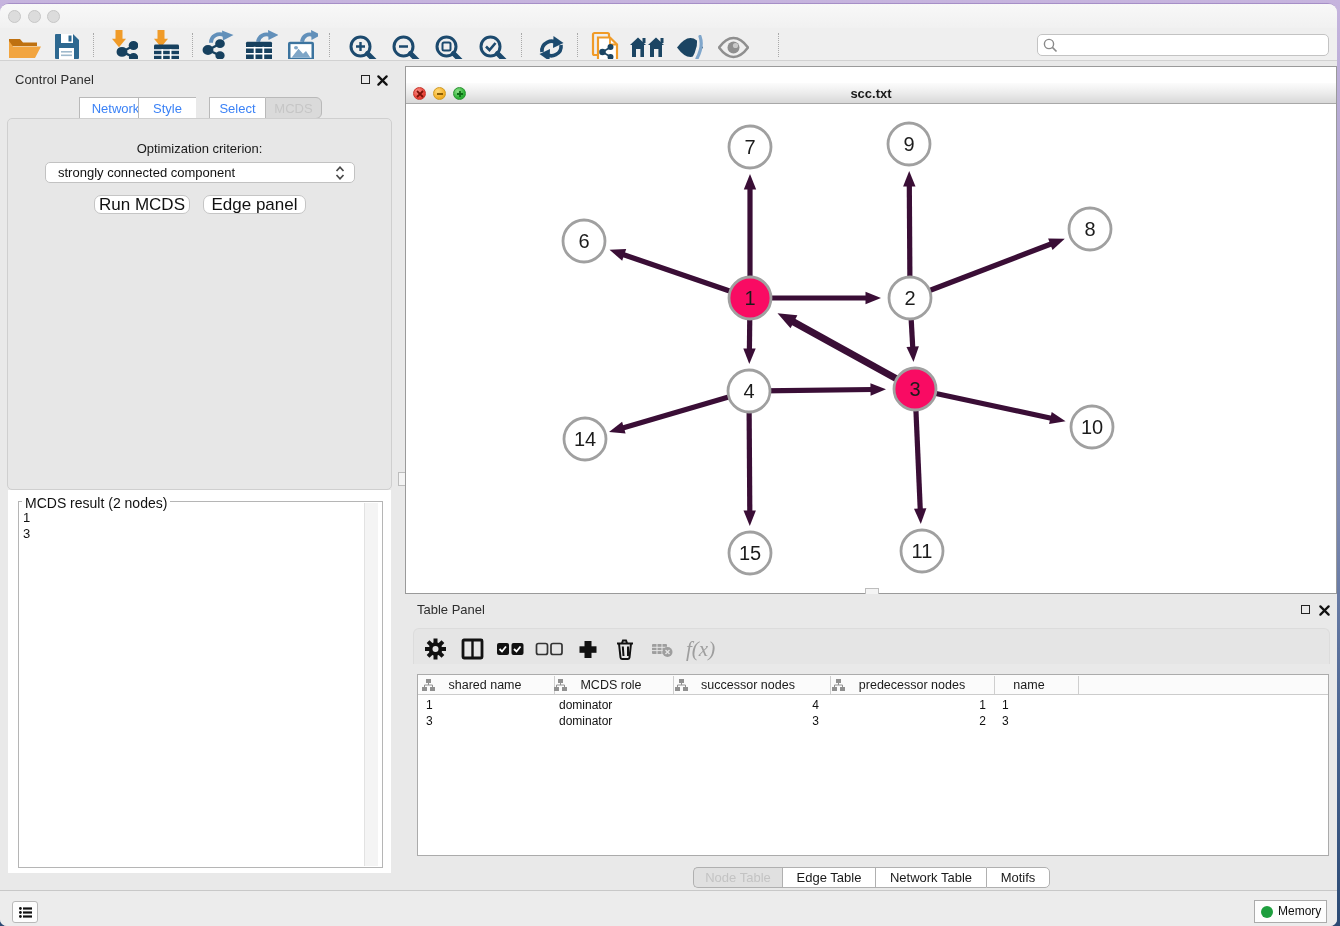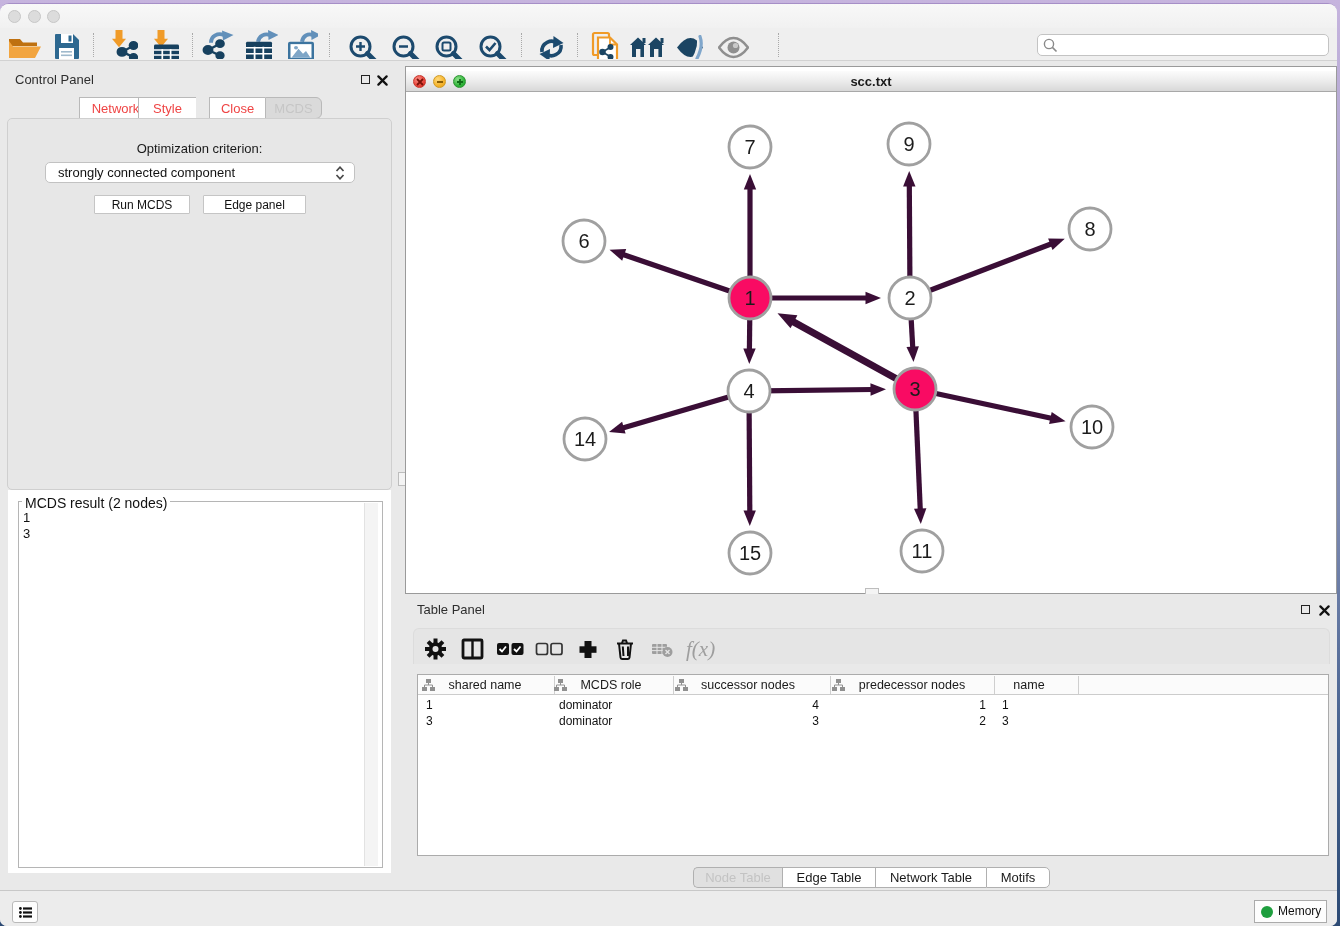--- a/index.html
+++ b/index.html
@@ -19,30 +19,30 @@
   background:#efefef; border-bottom:1px solid #d2d2d2; }
 .tsep { position:absolute; top:5px; height:24px; width:0;
   border-left:1px dotted #a9a9a9; }
 .main { position:absolute; left:0; top:55px; width:100%; height:831px; background:#e9e9e9; }
 .statusbar { position:absolute; left:0; top:886px; width:100%; height:37px;
   background:#ececec; border-top:1px solid #c8c8c8; }
 .icon { position:absolute; }
 
 .cp-title { position:absolute; left:15px; top:13px; font-size:13px; color:#2e2e2e; }
 .tab { position:absolute; top:38px; height:22px; line-height:21px; text-align:center;
-  font-size:13px; color:#ef4444; background:#fff; border:1px solid #b9b9b9; border-right:none; }
+  font-size:13px; color:#3b82f6; background:#fff; border:1px solid #b9b9b9; border-right:none; }
 .cp-panel { position:absolute; left:7px; top:59px; width:385px; height:372px;
   background:#e7e7e7; border:1px solid #cfcfcf; border-radius:5px; }
 .cp-white { position:absolute; left:8px; top:431px; width:383px; height:383px; background:#fff; }
-.btn { position:absolute; background:#fff; border:1px solid #c5c5c5; border-radius:1px;
-  font-size:12px; color:#111; text-align:center; }
+.btn { position:absolute; background:#fff; border:1px solid #c5c5c5; border-radius:7px;
+  font-size:17px; color:#111; text-align:center; }
 
 .frame { position:absolute; left:405px; top:7px; width:932px; height:528px;
   border:1px solid #9a9a9a; background:#fff; }
-.frame-tb { position:absolute; left:0; top:4px; width:100%; height:21px;
+.frame-tb { position:absolute; left:0; top:16px; width:100%; height:21px;
   background:linear-gradient(#fcfcfc 0%,#ececec 50%,#d8d8d8 100%); border-bottom:1px solid #a8a8a8; }
 .ball { position:absolute; top:4px; width:13px; height:13px; border-radius:50%; }
 
 .tp { position:absolute; left:400px; top:535px; width:937px; height:293px; background:#e9e9e9; }
 .tp-toolbar { position:absolute; left:13px; top:34px; width:917px; height:36px;
   background:#e5e5e5; border:1px solid #dcdcdc; border-bottom:none; border-radius:6px 6px 0 0; }
 .tp-table { position:absolute; left:17px; top:80px; width:912px; height:182px;
   background:#fff; border:1px solid #ababab; }
 .th-sep { position:absolute; top:1px; height:18px; width:0; border-left:1px solid #cfcfcf; }
 .btab { position:absolute; top:273px; height:21px; line-height:20px; text-align:center;
@@ -207,21 +207,21 @@
   <div class="main" id="main">
     <div style="position:absolute;left:0;top:0;width:100%;height:2px;background:#efefef;border-bottom:1px solid #d2d2d2;"></div>
 
     <div class="cp-title">Control Panel</div>
     <div style="position:absolute;left:361px;top:16px;width:9px;height:9px;border:1.6px solid #222;"></div>
     <svg style="position:absolute;left:377px;top:16px;" width="11" height="11" viewBox="0 0 12 12">
         <path d="M1.5,1.5 L10.5,10.5 M10.5,1.5 L1.5,10.5" stroke="#111" stroke-width="2.4" stroke-linecap="round"></path>
       </svg>
     <div class="tab" style="left:79px;width:72px;">Network</div>
     <div class="tab" style="left:138px;width:58px;text-align:center;">Style</div>
-    <div class="tab" style="left:209px;width:56px;">Close</div>
+    <div class="tab" style="left:209px;width:56px;">Select</div>
     <div class="tab" style="left:265px;width:57px;background:#dadada;color:#c6c6c6;border-right:1px solid #b9b9b9;border-radius:0 6px 6px 0;">MCDS</div>
     <div class="cp-panel">
       <div style="position:absolute;left:37px;top:43px;width:310px;height:21px;background:#fff;border:1px solid #c2c2c2;border-radius:5px;font-size:13px;color:#111;line-height:19px;padding-left:12px;">strongly connected component
         <svg style="position:absolute;right:9px;top:3px;" width="10" height="14" viewBox="0 0 10 14">
             <path d="M1.5,5 L5,1.2 L8.5,5 M1.5,9 L5,12.8 L8.5,9" stroke="#4a4a4a" stroke-width="1.7" fill="none"></path>
           </svg>
       </div>
       <div style="position:absolute;left:0;top:22px;width:100%;text-align:center;font-size:13px;color:#1a1a1a;">Optimization criterion:</div>
       <div class="btn" style="left:86px;top:76px;width:96px;height:19px;line-height:18px;">Run MCDS</div>
       <div class="btn" style="left:195px;top:76px;width:103px;height:19px;line-height:18px;">Edge panel</div>

